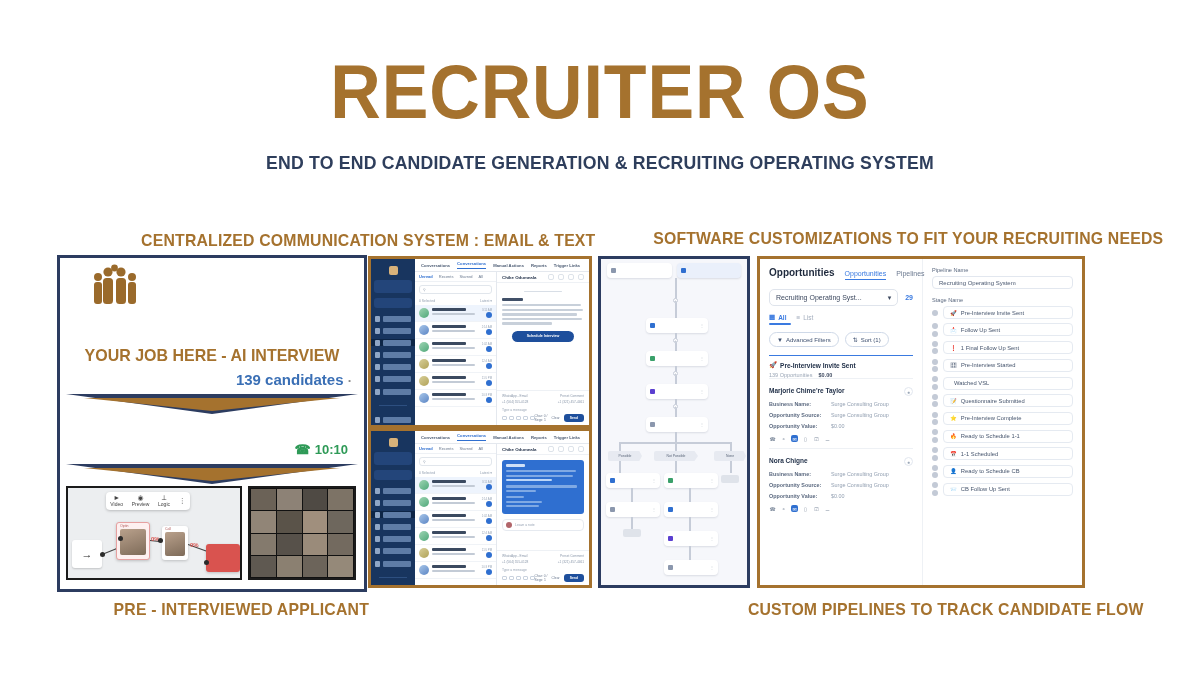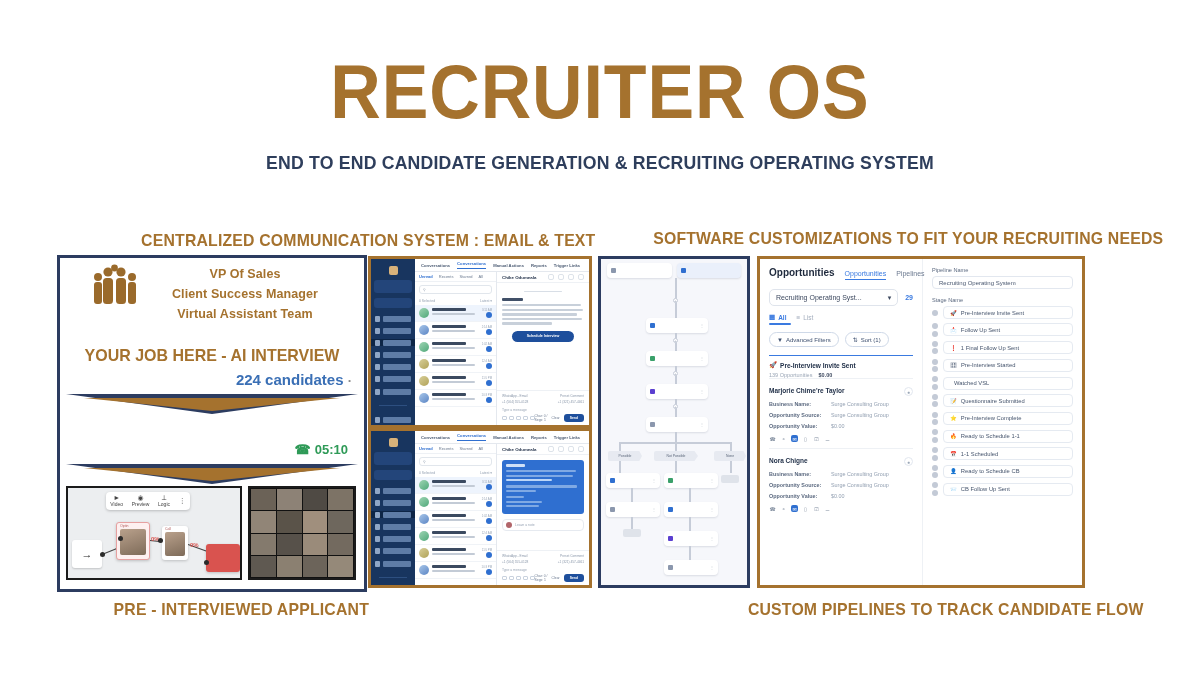--- a/index.html
+++ b/index.html
@@ -299,41 +299,36 @@
           <circle cx="16" cy="8" r="4.6"></circle>
             <rect x="11" y="14" width="10" height="26" rx="3.5"></rect>
           <circle cx="29" cy="8" r="4.6"></circle>
             <rect x="24" y="14" width="10" height="26" rx="3.5"></rect>
           <circle cx="40" cy="13" r="4"></circle>
             <rect x="36" y="18" width="8" height="22" rx="3"></rect>
           <circle cx="22.5" cy="4" r="3.4"></circle>
         </g>
       </svg>
 
-      <div class="pa-roles">
-        <div class="pa-role">VP Of Sales</div>
-        <div class="pa-role">Client Success Manager</div>
-        <div class="pa-role">Virtual Assistant Team</div>
-      </div>
 
       <div class="pa-job">YOUR JOB HERE - AI INTERVIEW</div>
       <div class="pa-count">
-        <span>224 candidates</span>
+        <span>139 candidates</span>
         <span class="pa-dot">·</span>
       </div>
 
       <svg class="chev" id="chev1" viewBox="0 0 292 22" preserveAspectRatio="none">
         <polygon points="0,2 292,2 146,22" fill="#2C3C60"></polygon>
         <polygon points="18,6 274,6 146,19" fill="#A5722E"></polygon>
       </svg>
 
 
       <div class="pa-time">
         <span>☎</span>
-        <span>05:10</span>
+        <span>10:10</span>
       </div>
 
       <svg class="chev" id="chev2" viewBox="0 0 292 22" preserveAspectRatio="none">
         <polygon points="0,2 292,2 146,22" fill="#2C3C60"></polygon>
         <polygon points="18,6 274,6 146,19" fill="#A5722E"></polygon>
       </svg>
 
       <div class="pa-media">
 
         <div class="media-box" id="media-flow">

